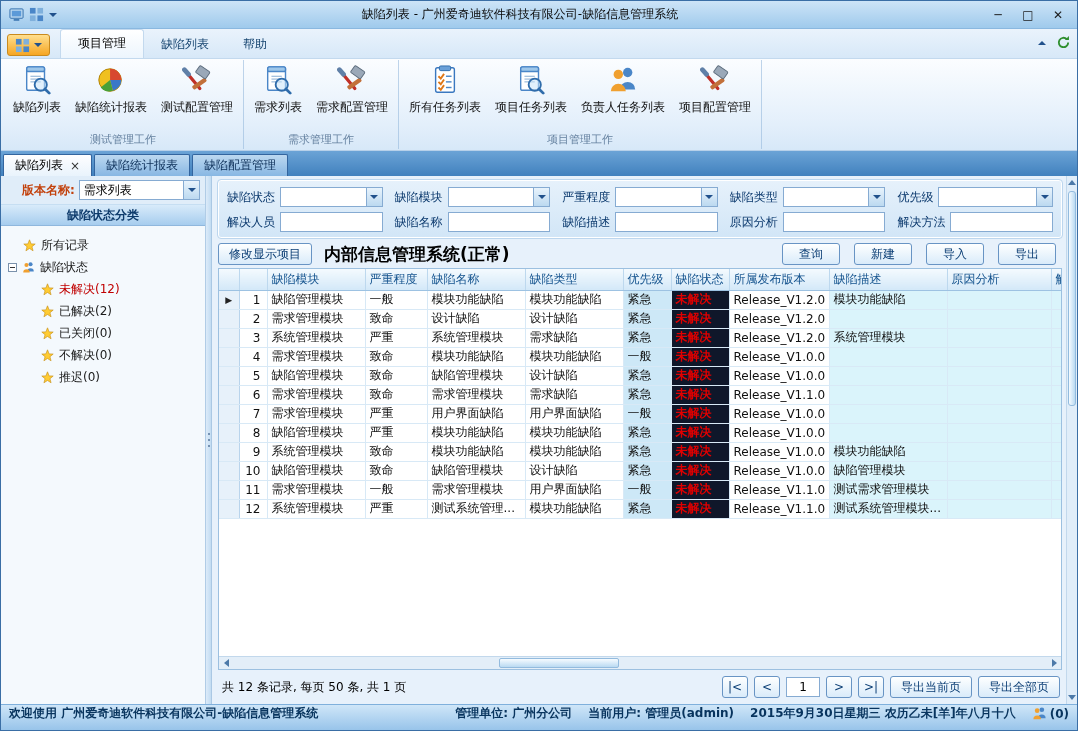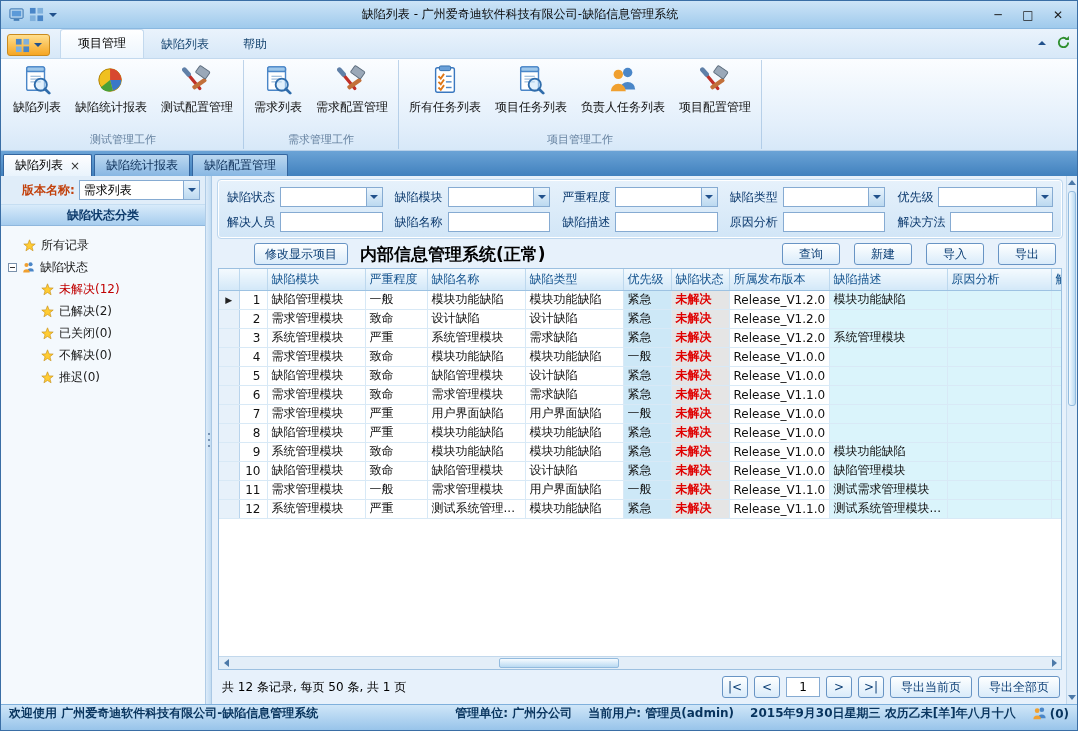--- a/index.html
+++ b/index.html
@@ -59,37 +59,37 @@
 .splitter{flex:0 0 6px;background:linear-gradient(90deg,#dcebf9,#c2dcf2);border-right:1px solid #aac8e4;display:flex;flex-direction:column;align-items:center;justify-content:center;gap:4px;}
 .splitter i{width:2px;height:2px;background:#57779c;border-radius:50%;}
 
 
 .main{flex:1;min-width:0;display:flex;flex-direction:column;padding:4px 4px 0 6px;background:#e7f1fb;min-height:0;}
 .filter-panel{flex:0 0 58px;background:linear-gradient(#e6f1fb,#d2e6f7);border:1px solid #fff;outline:1px solid #bcd6ee;border-radius:3px;padding:5px 8px 4px;display:grid;grid-template-columns:repeat(5,1fr);grid-template-rows:22px 22px;column-gap:12px;row-gap:3px;}
 .fcell{display:flex;align-items:center;gap:5px;min-width:0;}
 .flabel{white-space:nowrap;color:#0c3a6e;}
 .fctrl{flex:1;min-width:0;height:20px;background:#fff;border:1px solid #86abd2;display:flex;font:inherit;}
 input.fctrl{padding:0 3px;}
-.cmd-row{flex:0 0 30px;display:flex;align-items:center;gap:12px;padding:4px 0 2px;margin-left:36px;}
+.cmd-row{flex:0 0 30px;display:flex;align-items:center;gap:12px;padding:4px 0 2px;}
 .btn{height:22px;padding:0 10px;border:1px solid #6894c4;border-radius:3px;background:linear-gradient(#feffff,#d9ebfa);color:#0a3d74;display:flex;align-items:center;justify-content:center;white-space:nowrap;cursor:default;}
 .sys-label{font-weight:bold;font-size:17px;color:#000;white-space:nowrap;overflow:hidden;}
 .cmd-right{margin-left:auto;display:flex;gap:14px;padding-right:6px;}
 .cmd-right .btn{min-width:58px;}
 
 
 .grid-wrap{flex:1;min-height:0;background:#fff;border:1px solid #9cc0e0;display:flex;flex-direction:column;overflow:hidden;}
 .grid-scroll{flex:1;overflow:hidden;background:#fff;}
 table.grid{border-collapse:collapse;table-layout:fixed;width:878px;}
 .grid th{height:21px;background:linear-gradient(#f4fafe,#d3e8f8);border-right:1px solid #bdd8ee;border-bottom:1px solid #9dc2e2;color:#14538e;font-weight:normal;text-align:left;padding:0 4px;overflow:hidden;white-space:nowrap;}
 .grid td{height:19px;border-right:1px solid #d8e9f6;border-bottom:1px solid #d8e9f6;padding:0 4px;overflow:hidden;white-space:nowrap;color:#101010;}
 td.cell-ind{background:#e7f1fa;border-right:1px solid #b9d4ec;text-align:center;color:#222;font-size:9px;padding:0;}
 th.cell-ind{border-right:1px solid #bdd8ee;}
 td.cell-num{text-align:right;padding-right:6px;}
 td.cell-pri{background:#cde8f7;}
-td.cell-status{background:#e5e5e5;color:#e00000;font-weight:bold;}
+td.cell-status{background:#0f172a;color:#e00000;font-weight:bold;}
 td.cell-desc{background:#daf4fb;}
 .hscroll{flex:0 0 13px;background:#e3eef8;border-top:1px solid #c2d8ec;position:relative;}
 .hscroll .thumb{position:absolute;top:1px;bottom:1px;left:280px;width:120px;background:linear-gradient(#f6fbff,#badaf2);border:1px solid #93bbde;border-radius:2px;}
 .harrow{position:absolute;top:0;bottom:0;width:14px;display:flex;align-items:center;justify-content:center;}
 .harrow.left{left:0;}
 .harrow.right{right:0;}
 .tri-left{width:0;height:0;border-top:4px solid transparent;border-bottom:4px solid transparent;border-right:5px solid #4c79a8;}
 .tri-right{width:0;height:0;border-top:4px solid transparent;border-bottom:4px solid transparent;border-left:5px solid #4c79a8;}
 
 

